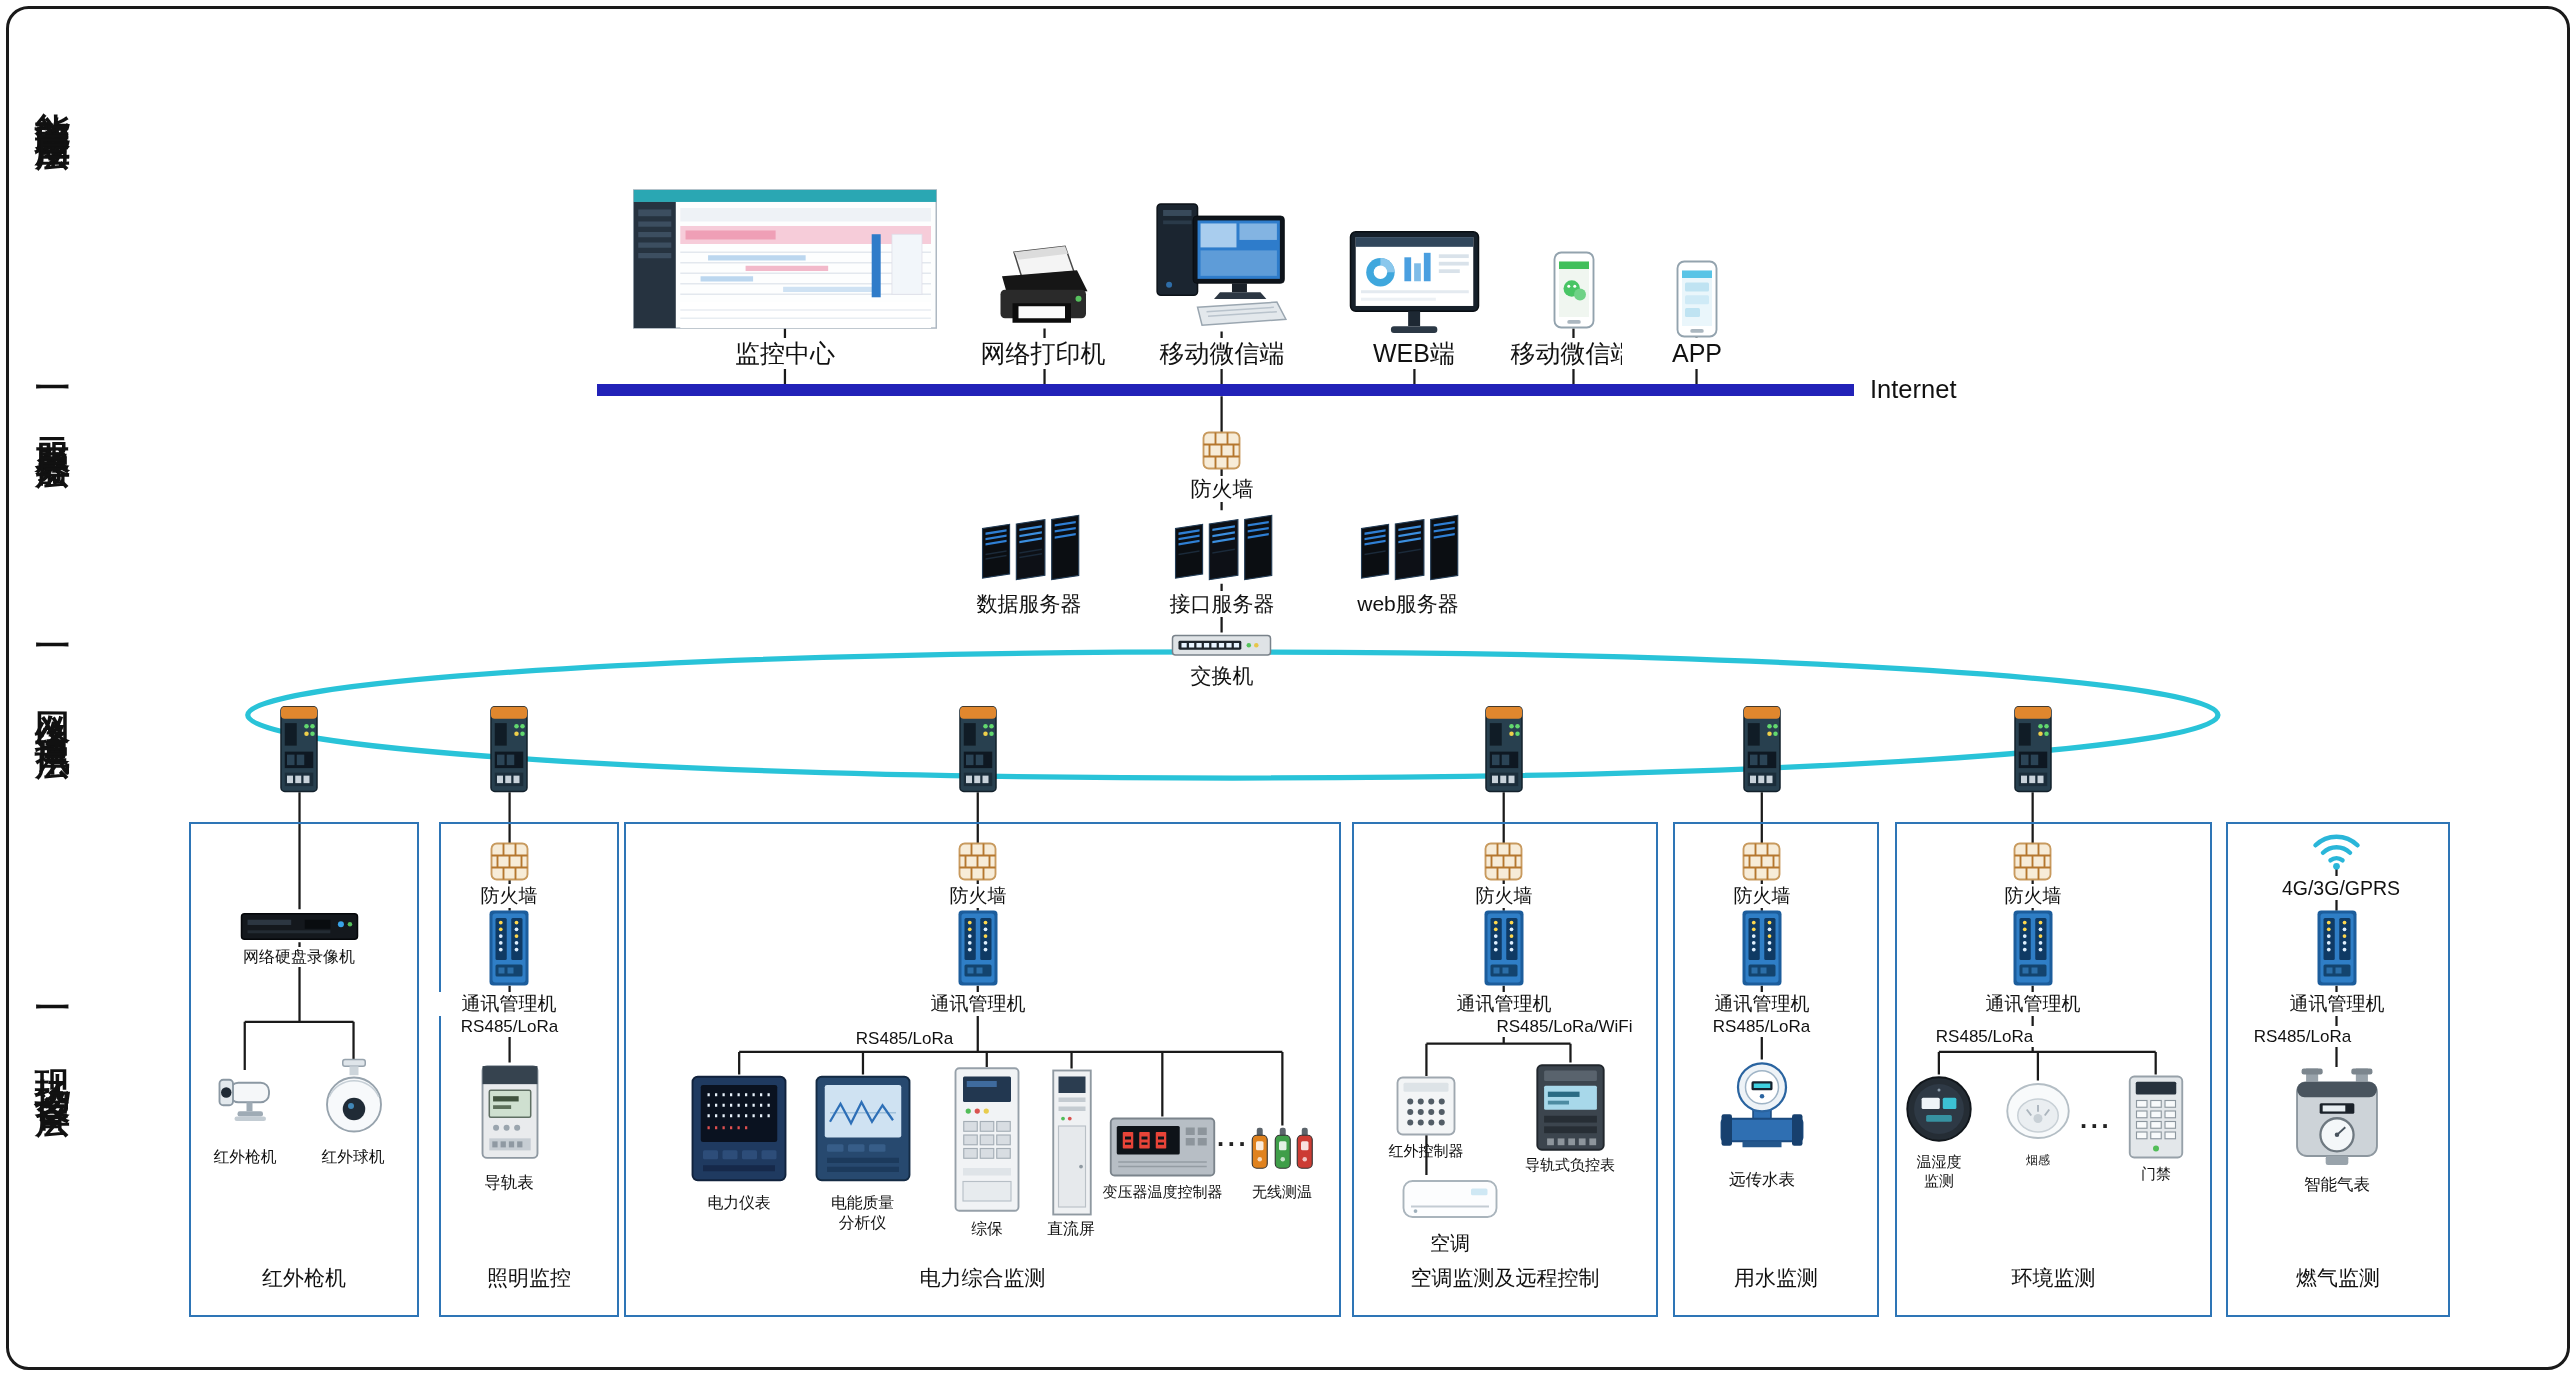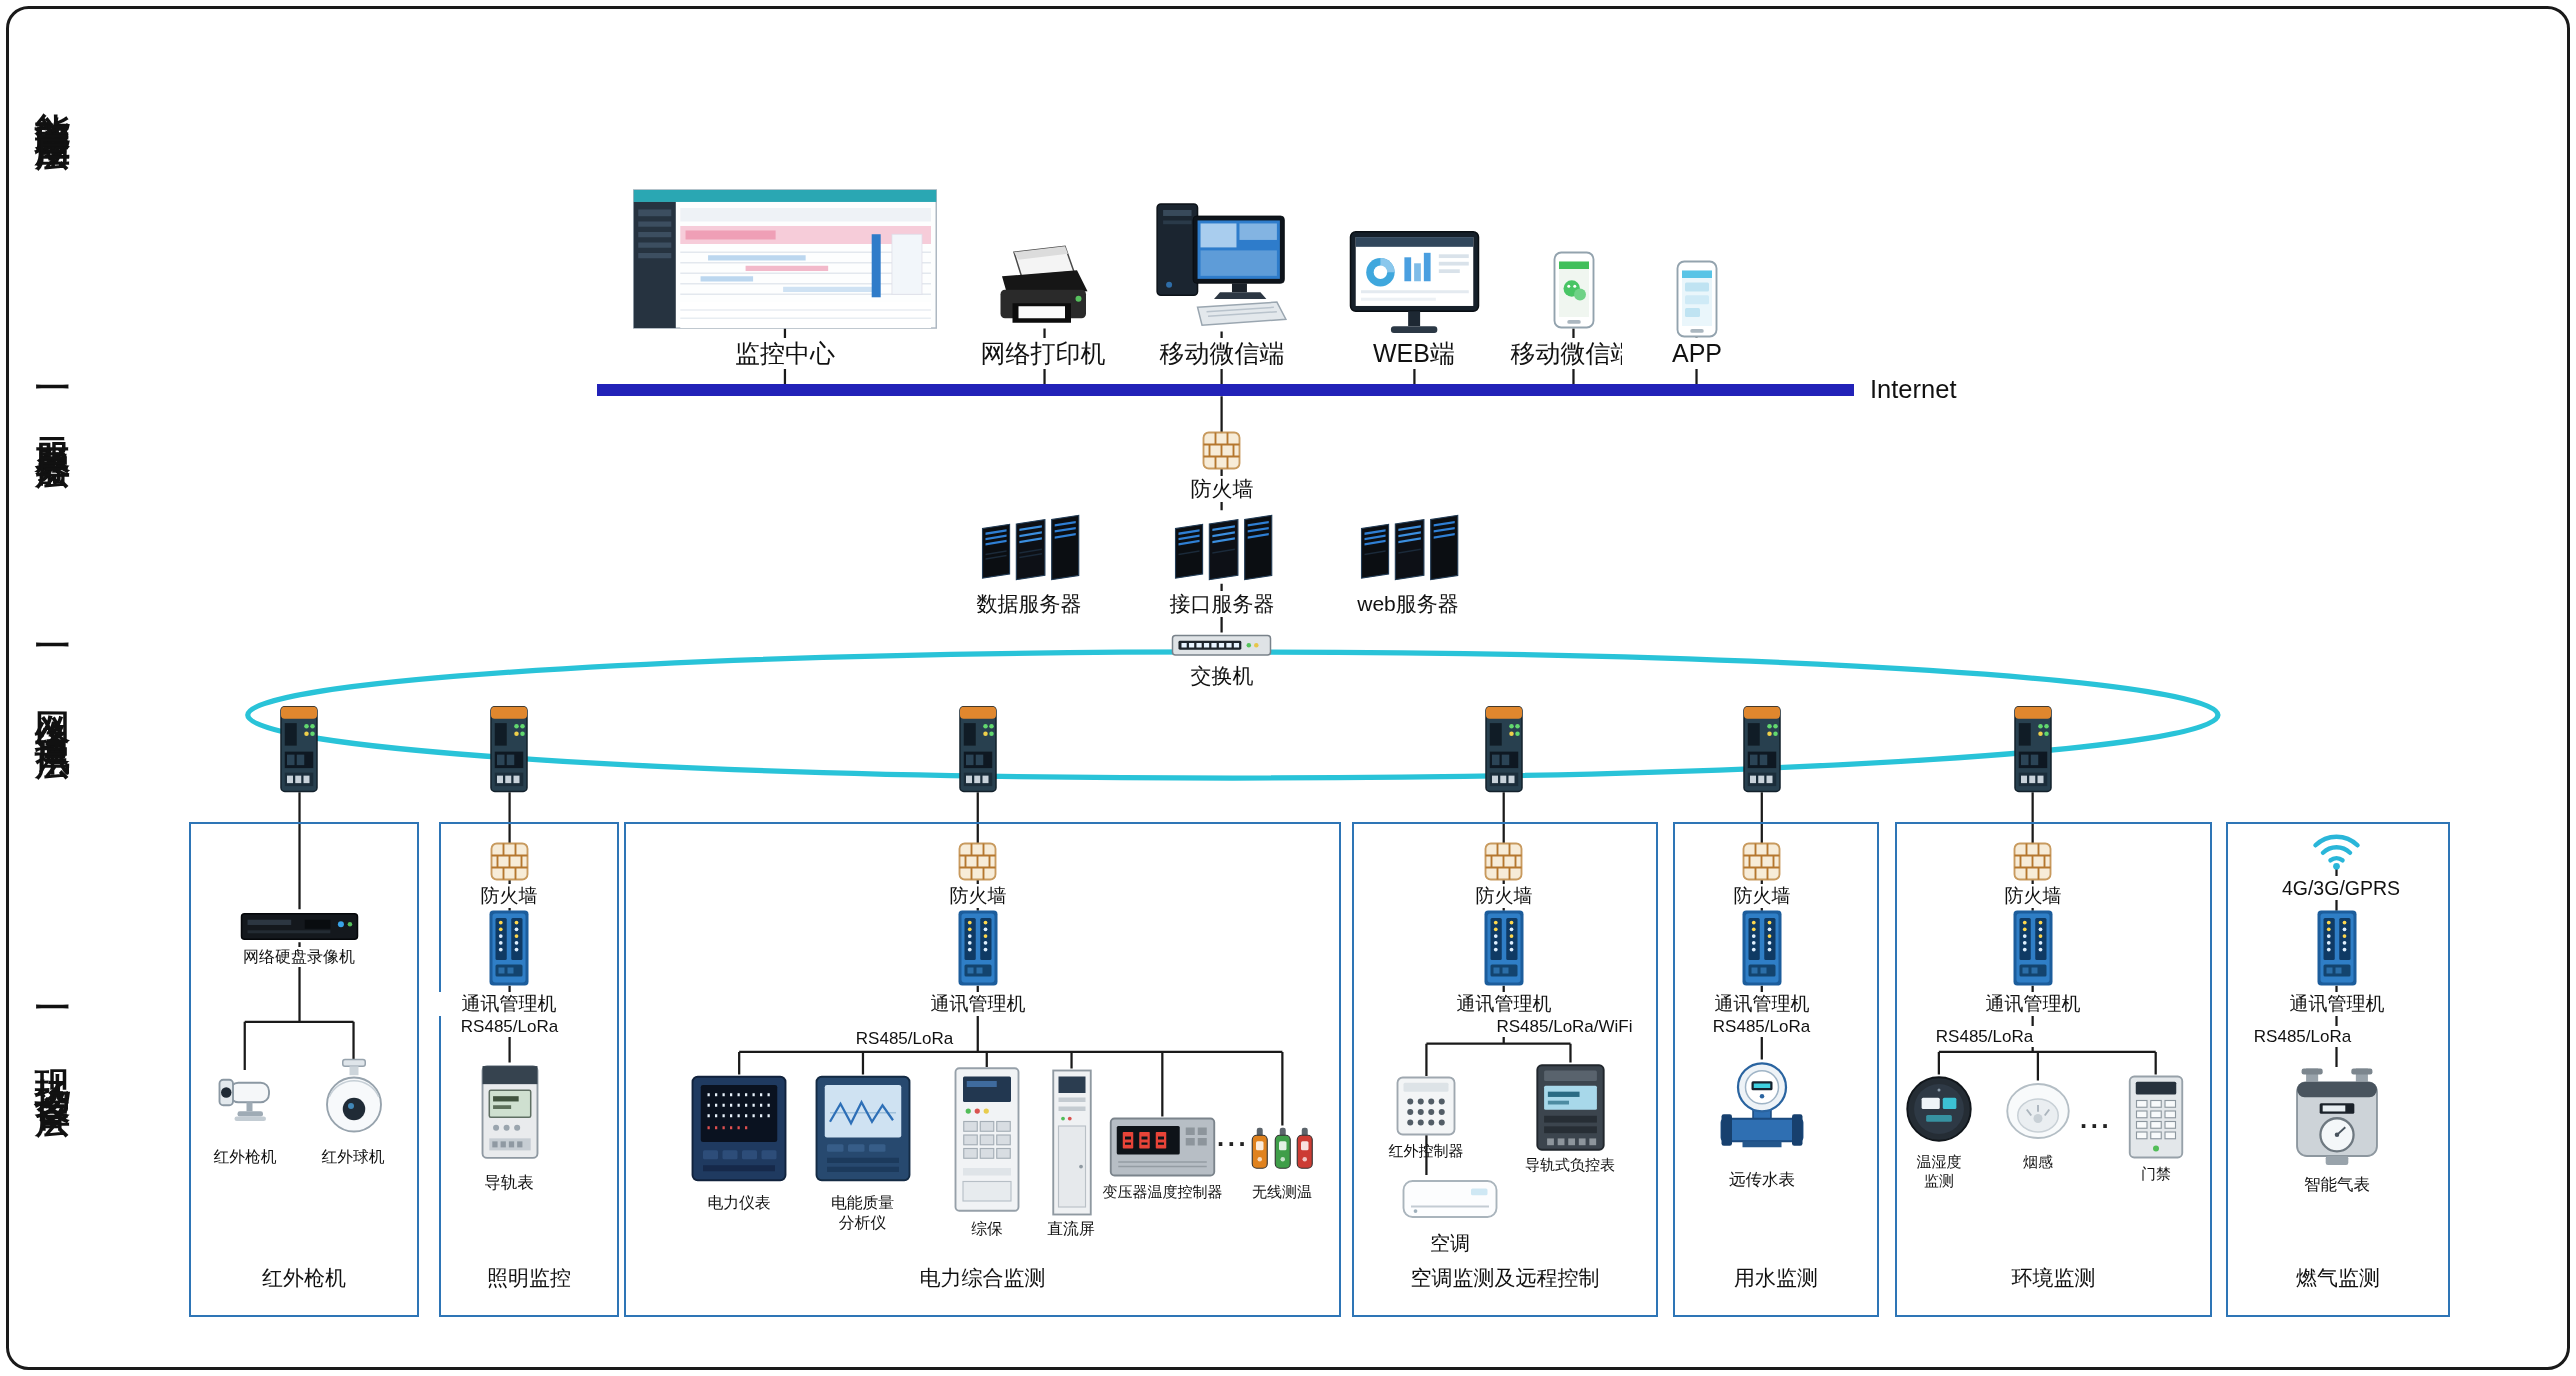--- a/index.html
+++ b/index.html
@@ -902,21 +902,21 @@
         <ellipse cx="45" cy="40" rx="41" ry="36" fill="#f8fafb" stroke="#b4bec5" stroke-width="2.5"></ellipse>
         <ellipse cx="45" cy="46" rx="27" ry="22" fill="#eaeef1" stroke="#c8d0d6" stroke-width="2"></ellipse>
         <g stroke="#aab4bc" stroke-width="2.5">
           <line x1="30" y1="38" x2="36" y2="46"></line>
           <line x1="60" y1="38" x2="54" y2="46"></line>
           <line x1="45" y1="32" x2="45" y2="41"></line>
         </g>
         <circle cx="45" cy="50" r="6" fill="#c8d0d6"></circle>
       </svg>
   </div>
-  <div class="lbl" style="left:1978px;top:1153px;width:120px;font-size:15px">烟感</div>
+  <div class="lbl" style="left:1978px;top:1153px;width:120px;font-size:12px">烟感</div>
 
   <div class="dots" style="left:2080px;top:1112px">···</div>
 
   <div class="abs" style="left:2128px;top:1075px;width:56px;height:84px">
     <svg viewBox="0 0 74 112">
         <rect x="2" y="2" width="70" height="108" rx="6" fill="#e3e7ea" stroke="#97a1a9" stroke-width="2.5"></rect>
         <rect x="10" y="9" width="54" height="17" rx="2" fill="#27323d"></rect>
         <g fill="#f8fafb" stroke="#8d979f" stroke-width="1.5">
           <rect x="11" y="34" width="14" height="9"></rect>
           <rect x="30" y="34" width="14" height="9"></rect>

